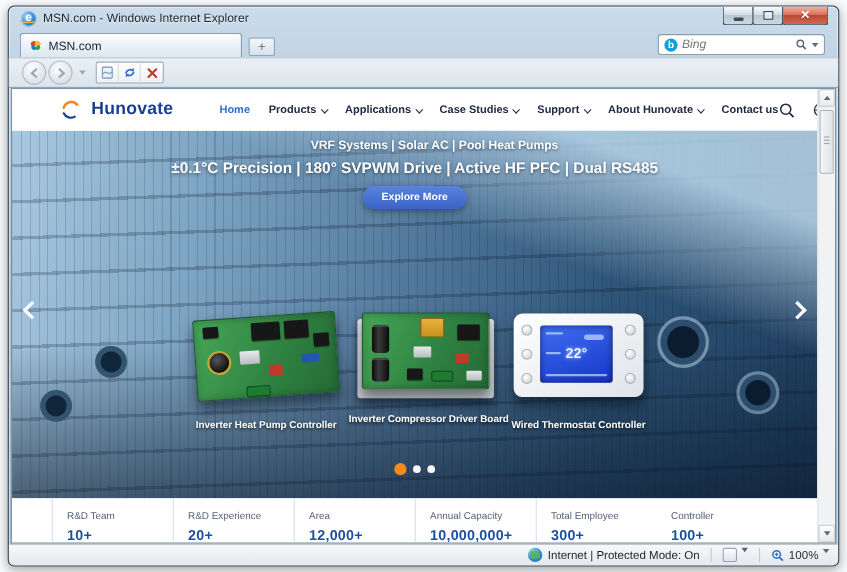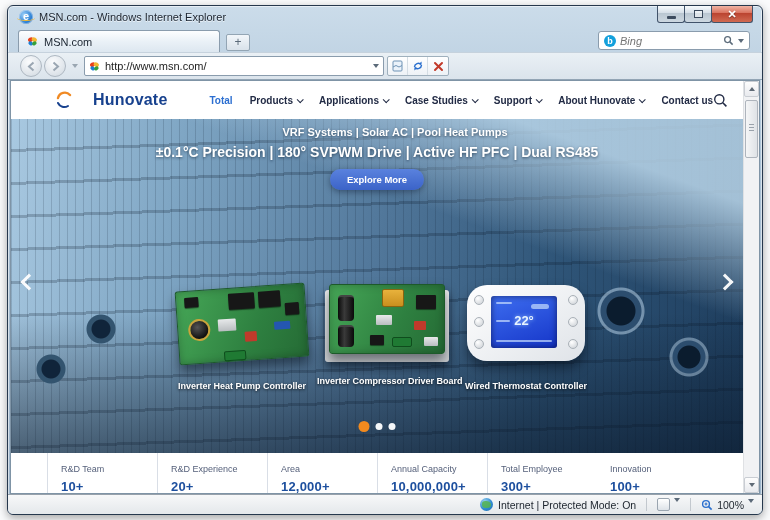--- a/index.html
+++ b/index.html
@@ -87,21 +87,21 @@
   .sb-tri-down { width:0; height:0; border-left:3.5px solid transparent; border-right:3.5px solid transparent;
     border-top:4.5px solid #5f6a76; }
   .sb-thumb { position:absolute; left:1px; top:19px; width:13px; height:58px; border-radius:2px;
     background:linear-gradient(90deg,#f5f6f7,#dfe2e6); border:1px solid #aeb4bc; }
   .sb-thumb::after { content:""; position:absolute; left:3px; right:3px; top:26px; height:1px;
     background:#9aa2ab; box-shadow:0 3px 0 #9aa2ab, 0 -3px 0 #9aa2ab; }
 
   
   .site-header { position:absolute; left:0; top:0; width:100%; height:38px; background:#fff;
     display:flex; align-items:center; padding:0 22px 0 44px; }
-  .logo { display:flex; align-items:center; gap:20px; }
+  .logo { display:flex; align-items:center; gap:10px; }
   .logo-text { font-size:16px; font-weight:bold; color:#17418e; letter-spacing:.2px; }
   .nav { display:flex; align-items:center; gap:17px; margin-left:42px; }
   .nav-item { display:flex; align-items:center; gap:4px; font-size:10px; font-weight:bold;
     color:#222b45; white-space:nowrap; cursor:pointer; }
   .nav-item.active { color:#2c6fd1; }
   .chev { width:5px; height:5px; border-right:1.5px solid #222b45; border-bottom:1.5px solid #222b45;
     transform:rotate(45deg) translateY(-1px); }
   .header-right { margin-left:auto; display:flex; align-items:center; gap:16px; }
   .lang { display:flex; align-items:center; gap:4px; font-size:10px; font-weight:bold; color:#222b45; }
 
@@ -146,21 +146,21 @@
   .pcb .term { position:absolute; background:#1f7a33; border:1px solid #0f4d1d; border-radius:2px; }
   .pcb .red { position:absolute; background:#c03a2b; border-radius:1px; }
   .pcb .blue { position:absolute; background:#2456b0; border-radius:1px; }
   .pcb .silver { position:absolute; background:linear-gradient(#e7e9ea,#b9bdc0); border-radius:1px; }
   .plate { position:absolute; background:linear-gradient(#f2f2f2,#cfd2d4); border-radius:3px;
     box-shadow:0 6px 10px rgba(0,8,18,.45); }
   .ecap { position:absolute; width:16px; height:26px; border-radius:4px;
     background:linear-gradient(90deg,#0a0a0a,#3a3a3a 40%,#0a0a0a); border-top:2px solid #444; }
   .xfmr { position:absolute; background:linear-gradient(#e8b23c,#c98f1e); border:1px solid #8a6410; border-radius:2px; }
   .tstat { position:absolute; background:linear-gradient(145deg,#ffffff,#dfe3e8);
-    border-radius:20px; box-shadow:0 7px 12px rgba(0,8,18,.5); }
+    border-radius:8px; box-shadow:0 7px 12px rgba(0,8,18,.5); }
   .tscreen { position:absolute; left:24px; top:11px; width:66px; height:52px; border-radius:3px;
     background:linear-gradient(160deg,#3e6ef0,#1535c8); box-shadow:inset 0 0 6px rgba(0,0,30,.6);
     color:#cfe4ff; }
   .ttemp { position:absolute; left:0; right:0; top:17px; font-size:13px; font-weight:bold;
     text-align:center; color:#e8f4ff; text-shadow:0 0 4px #9ec8ff; }
   .tline { position:absolute; background:rgba(210,230,255,.65); height:2px; border-radius:1px; }
   .tbtn { position:absolute; width:10px; height:10px; border-radius:50%;
     background:radial-gradient(circle at 35% 30%, #fff, #c9ced4); border:1px solid #aab1b8; }
 
   .dots { position:absolute; left:50%; transform:translateX(-50%); top:302px;
@@ -240,30 +240,20 @@
       <svg width="11" height="11" viewBox="0 0 11 11">
         <path d="M7.5 1.5 L3 5.5 L7.5 9.5" fill="none" stroke="#9aa6b2" stroke-width="2"></path>
       </svg>
     </div>
     <div class="navcircle">
       <svg width="11" height="11" viewBox="0 0 11 11">
         <path d="M3.5 1.5 L8 5.5 L3.5 9.5" fill="none" stroke="#9aa6b2" stroke-width="2"></path>
       </svg>
     </div>
     <span class="tri-down nav-drop"></span>
-    <div class="addressbar">
-      <svg class="mini-mag" viewBox="0 0 12 12">
-        <ellipse cx="4" cy="4" rx="3" ry="2.4" fill="#e8401c" transform="rotate(-30 4 4)"></ellipse>
-        <ellipse cx="8" cy="4" rx="3" ry="2.4" fill="#f4b731" transform="rotate(30 8 4)"></ellipse>
-        <ellipse cx="4" cy="8" rx="2.6" ry="2" fill="#1b7fd4" transform="rotate(30 4 8)"></ellipse>
-        <ellipse cx="8" cy="8" rx="2.6" ry="2" fill="#35a03c" transform="rotate(-30 8 8)"></ellipse>
-      </svg>
-      <input class="url-input" value="http://www.msn.com/" style="">
-      <span class="tri-down"></span>
-    </div>
     <div class="addr-actions">
       <div class="addr-btn">
         <svg width="11" height="12" viewBox="0 0 11 12">
           <rect x="1" y="1" width="9" height="10" rx="1" fill="#eaf2fa" stroke="#6f93b5" stroke-width="1"></rect>
           <path d="M1 7 l3 -1.5 3 1.5 3 -1.5" fill="none" stroke="#6f93b5" stroke-width="1"></path>
         </svg>
       </div>
       <div class="addr-btn">
         <svg width="12" height="12" viewBox="0 0 12 12">
           <path d="M2.5 7a3.8 3.8 0 0 1 6.6-2.4" fill="none" stroke="#2a6fce" stroke-width="1.5"></path>
@@ -286,21 +276,21 @@
       <div class="site-header">
         <div class="logo">
           <svg width="18" height="18" viewBox="0 0 18 18">
             <path d="M15 4 A7 7 0 0 0 3 7" fill="none" stroke="#f08a24" stroke-width="2.4" stroke-linecap="round"></path>
             <path d="M3 12 A7 7 0 0 0 13 15" fill="none" stroke="#17418e" stroke-width="2" stroke-linecap="round"></path>
           </svg>
           <span class="logo-text">Hunovate</span>
         </div>
         <div class="nav">
           <span class="nav-item active">
-            <span>Total</span>
+            <span>Home</span>
             </span>
           <span class="nav-item">
             <span>Products</span>
             <span class="chev"></span>
             </span>
           <span class="nav-item">
             <span>Applications</span>
             <span class="chev"></span>
             </span>
           <span class="nav-item">
@@ -422,21 +412,21 @@
         </div>
         <div class="stat">
           <div class="stat-label">Annual Capacity</div>
           <div class="stat-value">10,000,000+</div>
         </div>
         <div class="stat">
           <div class="stat-label">Total Employee</div>
           <div class="stat-value">300+</div>
         </div>
         <div class="stat">
-          <div class="stat-label">Innovation</div>
+          <div class="stat-label">Controller</div>
           <div class="stat-value">100+</div>
         </div>
       </div>
     </div>
 
     <div class="scrollbar">
       <div class="sb-btn sb-up">
         <span class="sb-tri-up"></span>
         </div>
       <div class="sb-thumb"></div>

